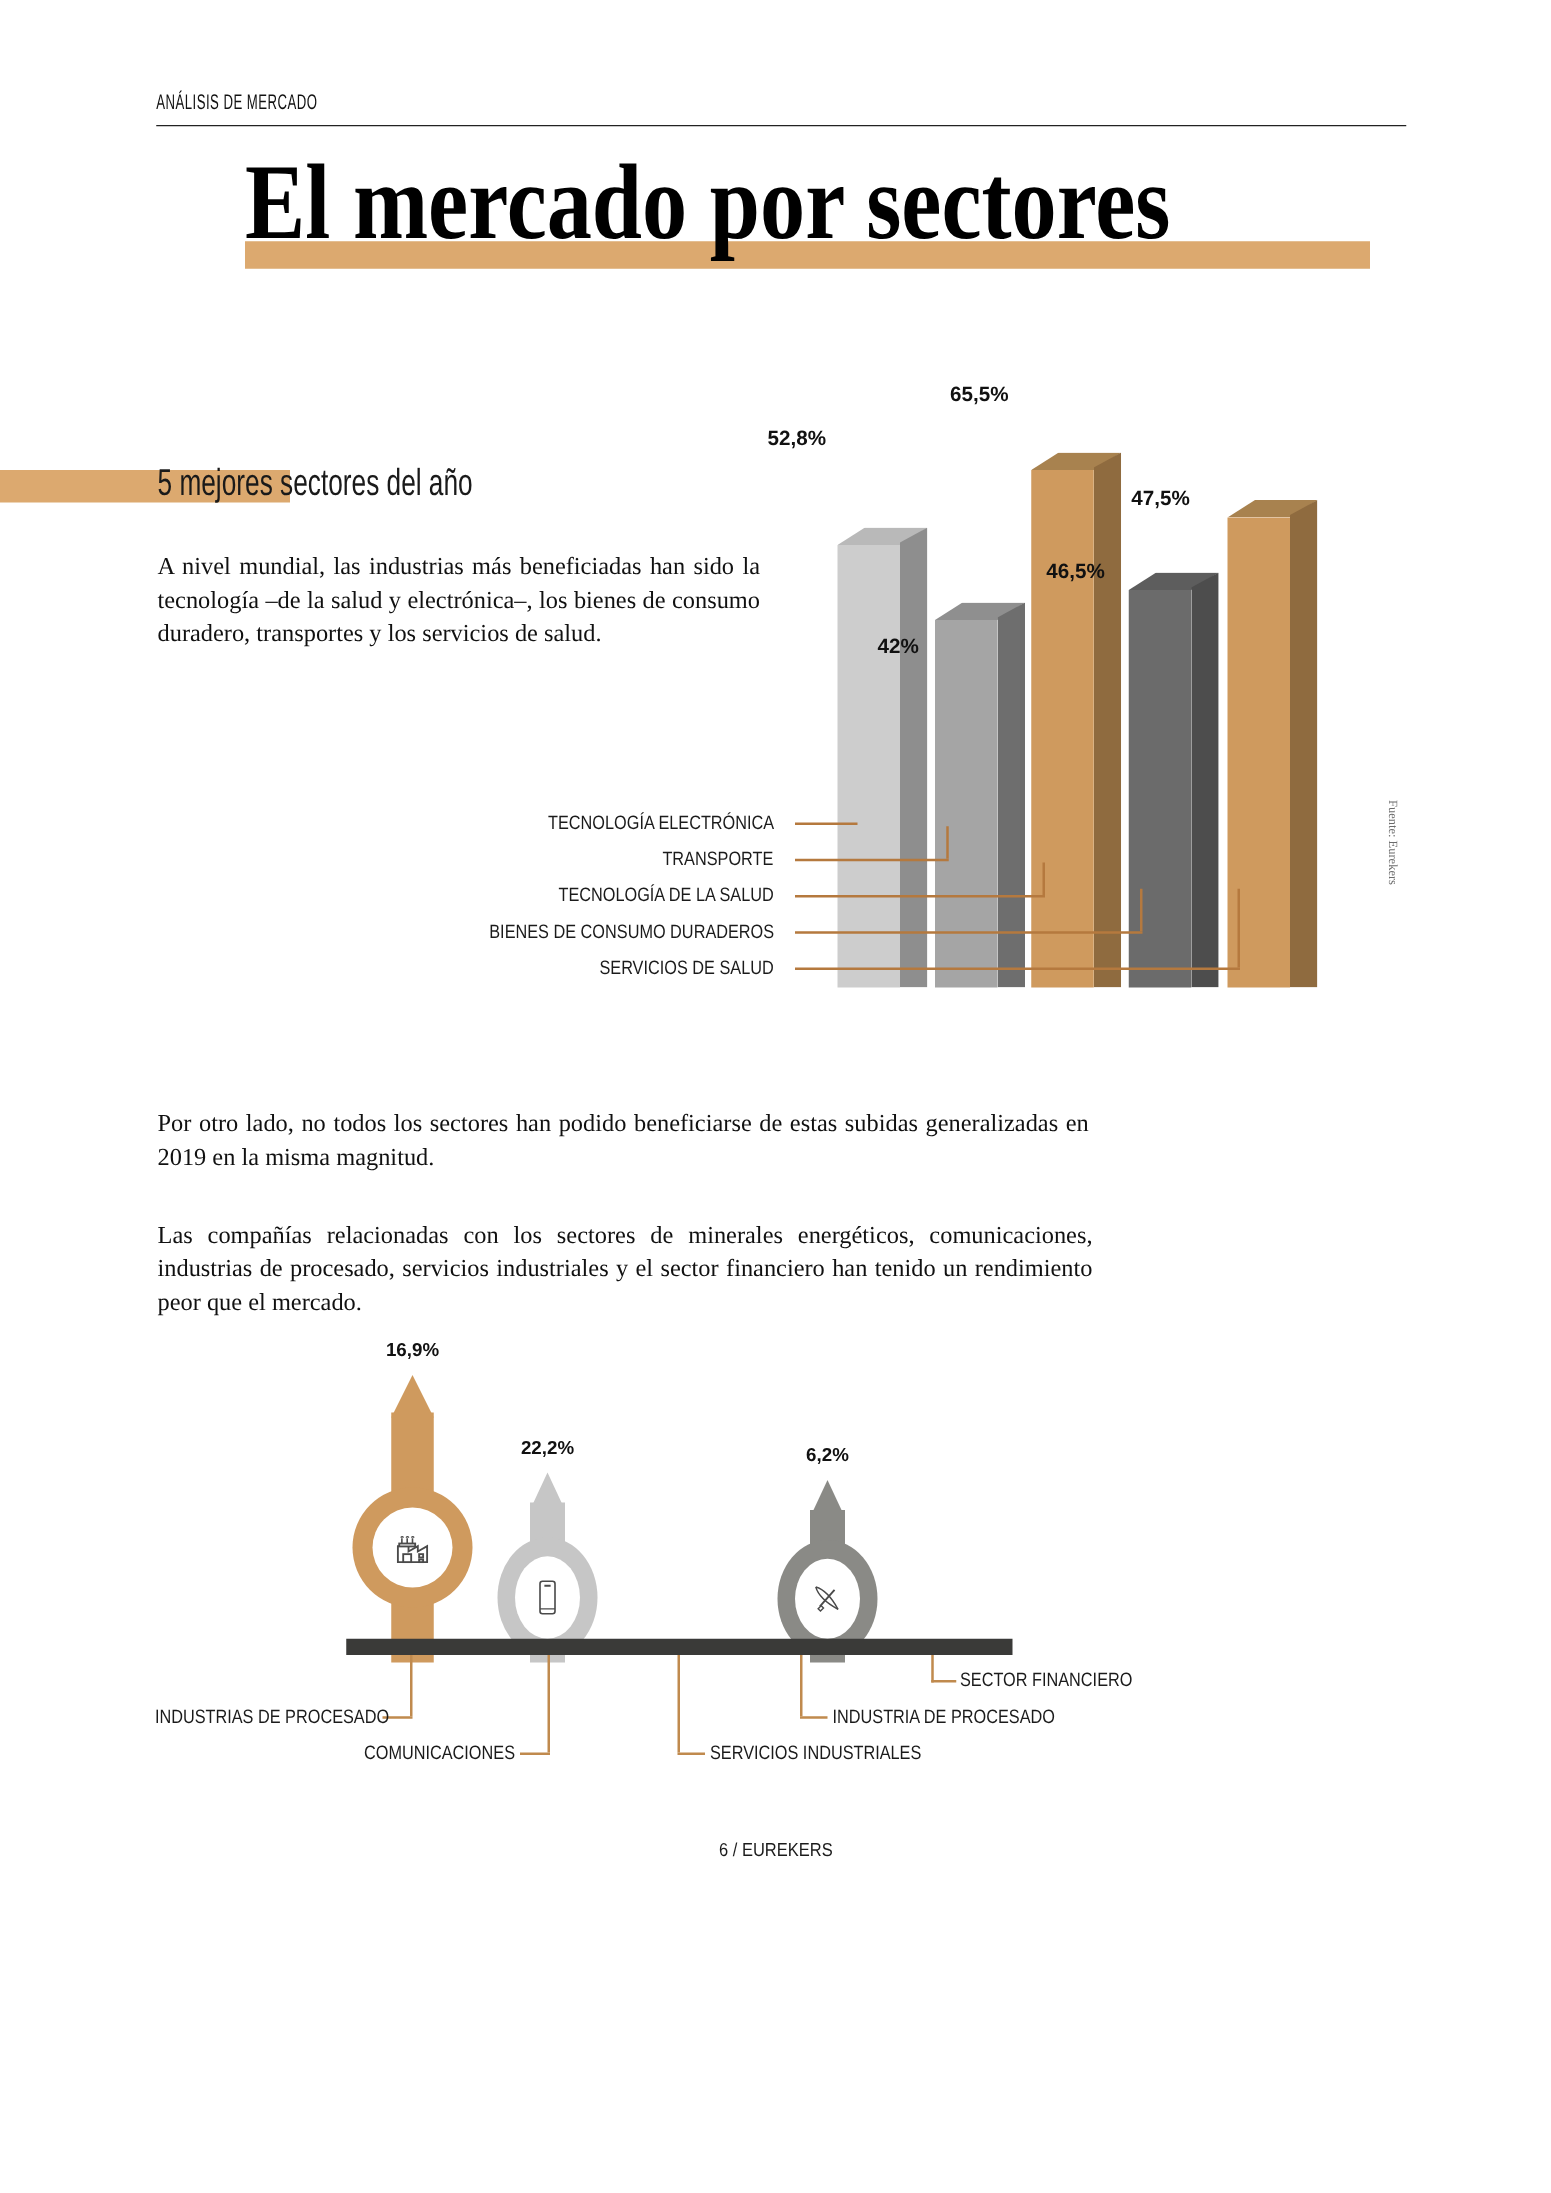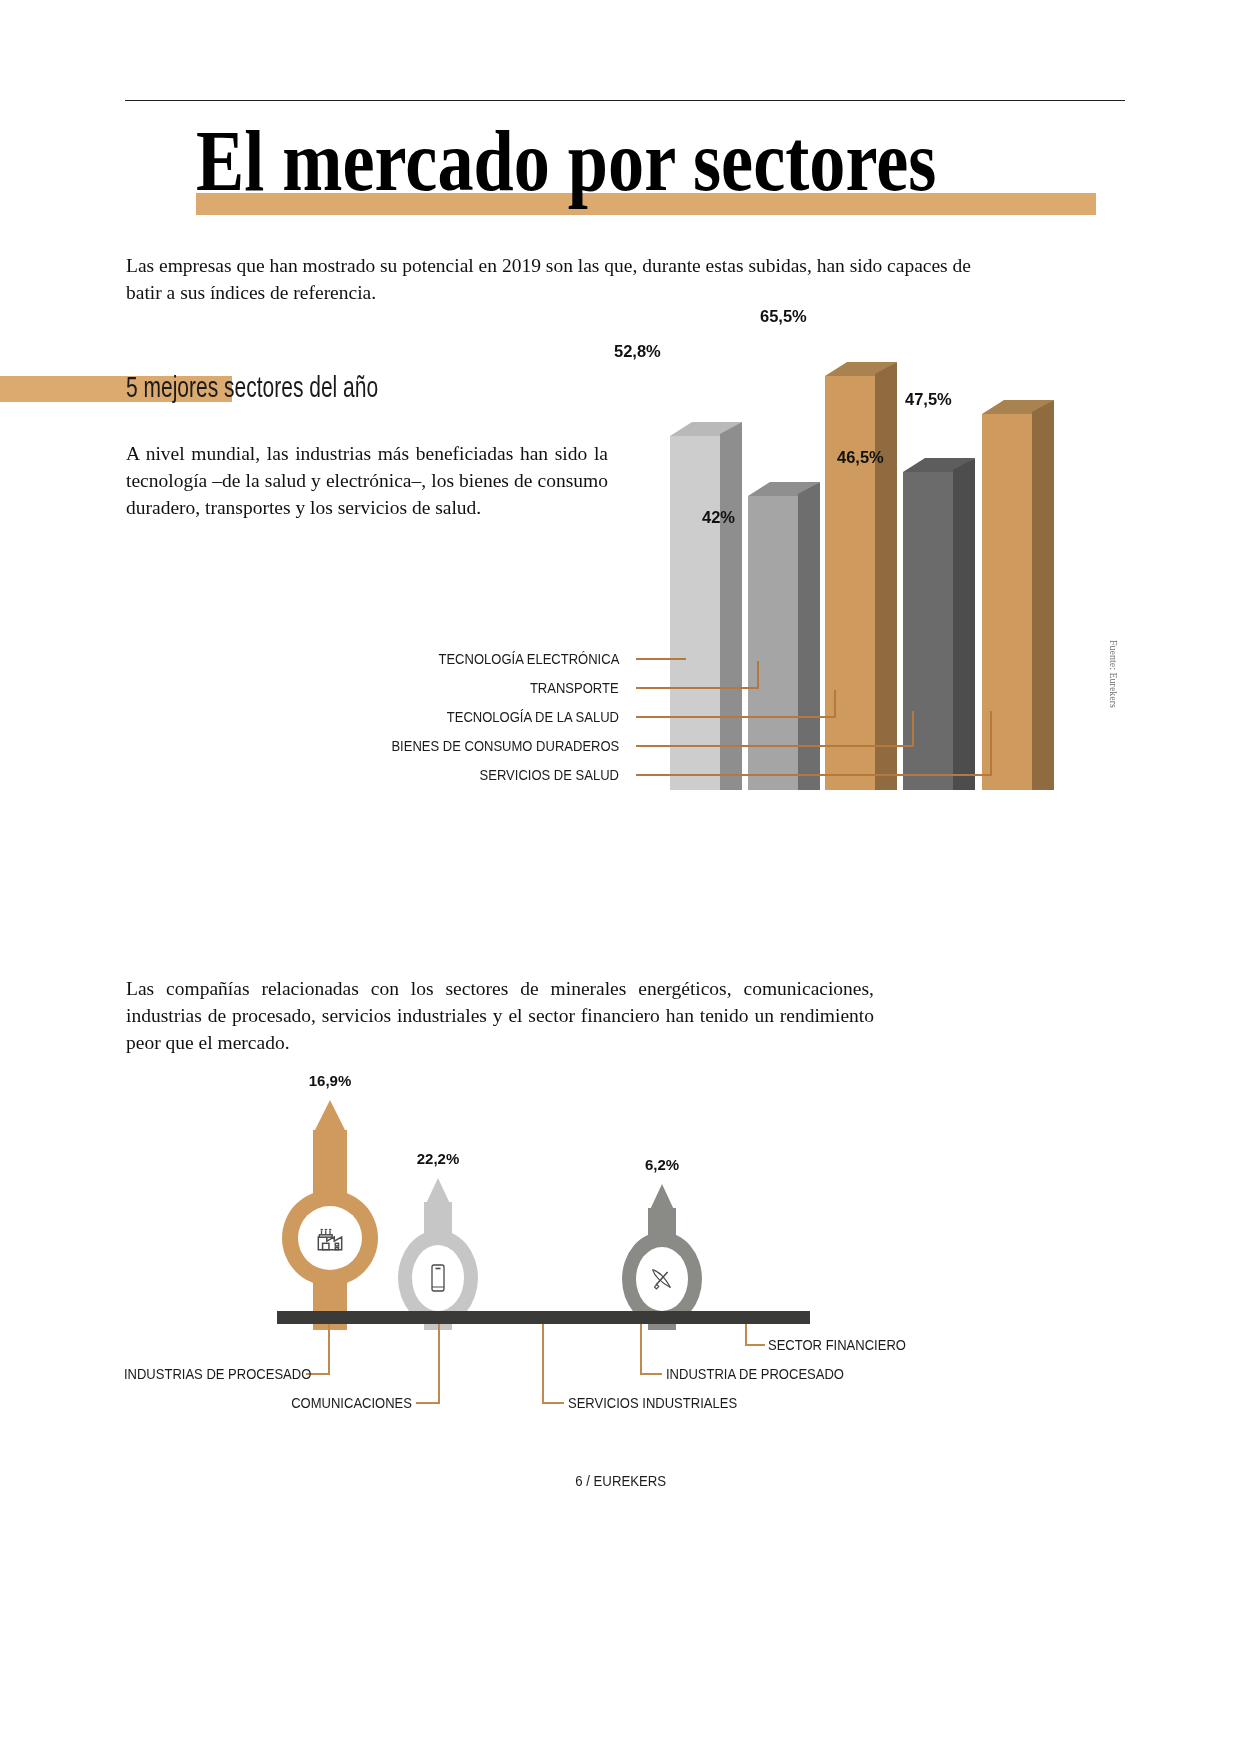--- a/index.html
+++ b/index.html
@@ -125,26 +125,28 @@
   }
   #footer span{display:inline-block;transform:scaleX(.88);}
 
   svg{display:block;}
 </style>
 </head>
 <body>
 
 <div class="page">
 
+  <div class="kicker-wrap">
+    <span class="kicker">ANÁLISIS DE MERCADO</span>
+  </div>
   <div class="kicker-rule"></div>
 
   <div class="title-bar"></div>
   <div class="title">El mercado por sectores</div>
 
-  <div class="para" id="intro">Las empresas que han mostrado su potencial en 2019 son las que, durante estas subidas, han sido capaces de batir a sus índices de referencia.</div>
 
   <div class="sec" id="sec-mejores">
     <div class="hl"></div>
     <div class="txt">5 mejores sectores del año</div>
   </div>
 
   <div class="para" id="p-mejores">A nivel mundial, las industrias más beneficiadas han sido la tecnología –de la salud y electrónica–, los bienes de consumo duradero, transportes y los servicios de salud.</div>
 
   <div id="chart1">
 
@@ -202,20 +204,21 @@
     <div class="lead-lbl" style="right:431px;top:92px;">BIENES DE CONSUMO DURADEROS</div>
     <div class="lead-h" style="left:306px;top:100px;width:278px;"></div>
     <div class="lead-v" style="left:582px;top:66px;height:34px;"></div>
 
     <div class="lead-lbl" style="right:431px;top:121px;">SERVICIOS DE SALUD</div>
     <div class="lead-h" style="left:306px;top:129px;width:356px;"></div>
     <div class="lead-v" style="left:660px;top:66px;height:63px;"></div>
   </div>
 
 
+  <div class="para" id="p-peores1">Por otro lado, no todos los sectores han podido beneficiarse de estas subidas generalizadas en 2019 en la misma magnitud.</div>
   <div class="para" id="p-peores2">Las compañías relacionadas con los sectores de minerales energéticos, comunicaciones, industrias de procesado, servicios industriales y el sector financiero han tenido un rendimiento peor que el mercado.</div>
 
   <div id="chart2">
 
     <div class="tower" style="left:22px;width:96px;height:230px;">
       <div class="twval" style="top:-28px;">16,9%</div>
       <div class="tw-shaft" style="width:34px;height:200px;background:#cf9a5e;"></div>
       <div class="tw-tip" style="top:0;border-width:0 17px 34px 17px;border-bottom-color:#cf9a5e;"></div>
       <div class="tw-ring" style="top:90px;width:96px;height:96px;background:#cf9a5e;">
         <div class="tw-hole" style="width:64px;height:64px;">

